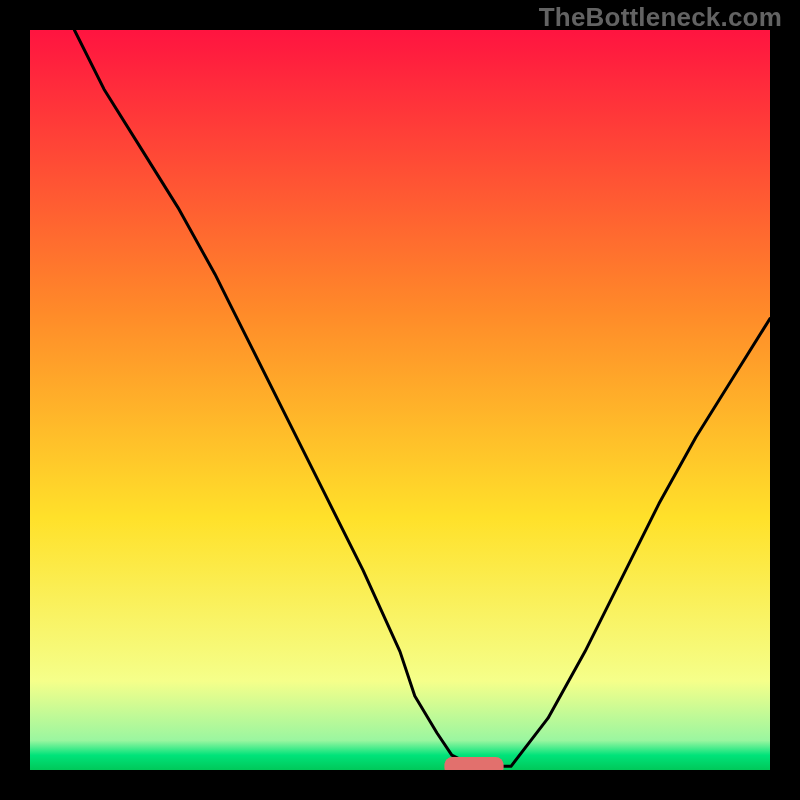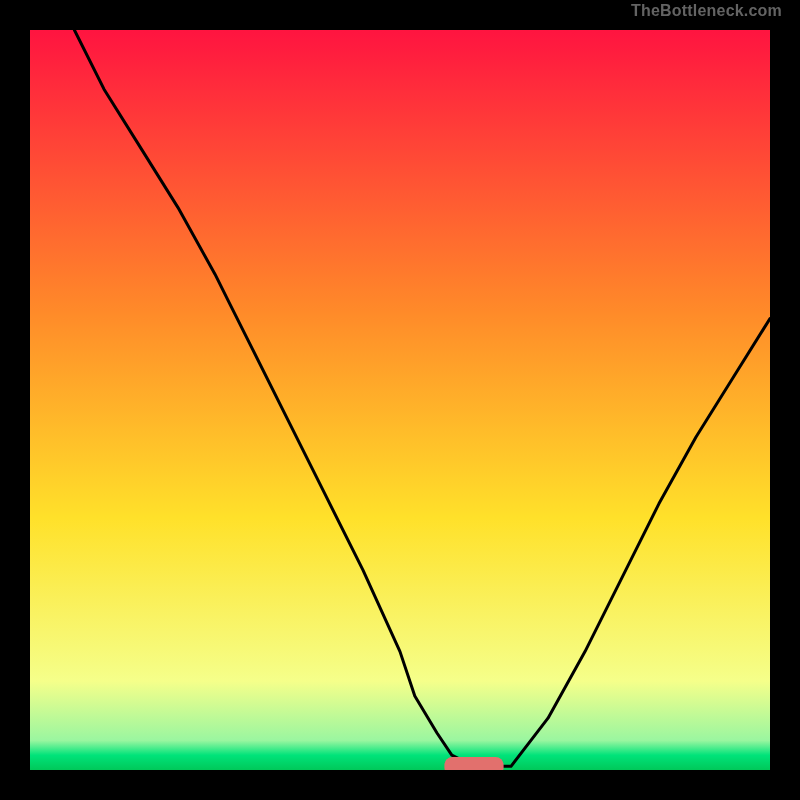--- a/index.html
+++ b/index.html
@@ -14,21 +14,21 @@
     position: relative;
     width: 800px;
     height: 800px;
     background: #000;
   }
   .watermark {
     position: absolute;
     top: 2px;
     right: 18px;
     font-family: Arial, Helvetica, sans-serif;
-    font-size: 16px;
+    font-size: 26px;
     font-weight: bold;
     color: #636363;
     letter-spacing: 0.2px;
   }
   .plot {
     position: absolute;
     left: 30px;
     top: 30px;
     width: 740px;
     height: 740px;

